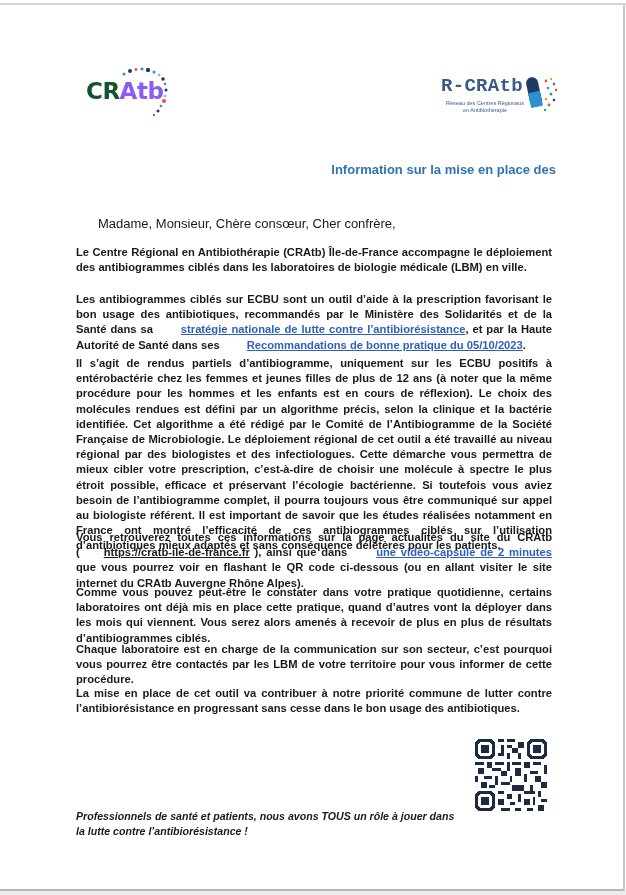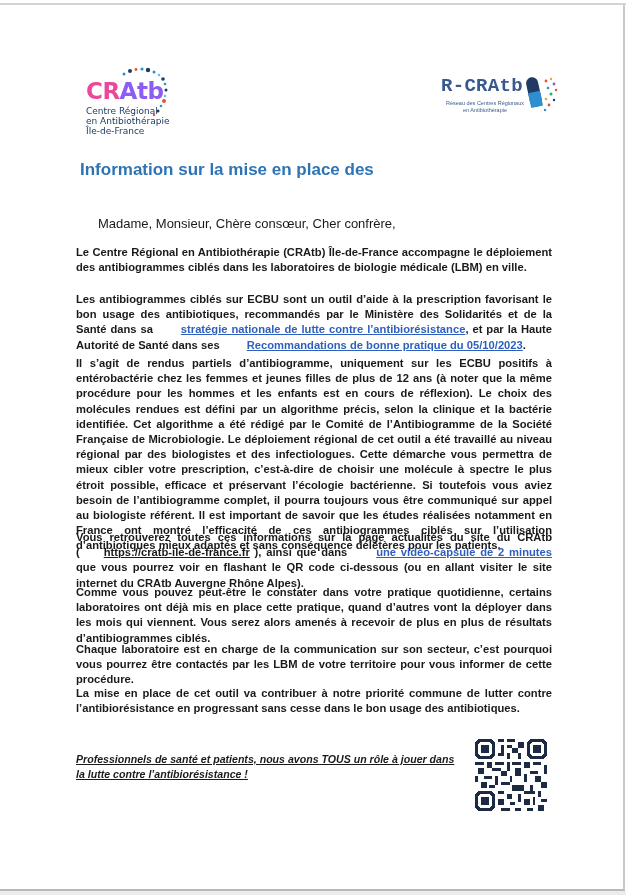--- a/index.html
+++ b/index.html
@@ -18,27 +18,27 @@
   .logo-left .word { position: absolute; left: 2px; top: 12px; font-weight: bold; font-size: 23px; letter-spacing: -0.5px; color: #1f3b63; font-family: "DejaVu Sans", sans-serif; }
   .logo-left .word span { color: #8b5cf6; }
   .logo-left .sub { position: absolute; left: 2px; top: 40px; font-size: 9px; line-height: 10px; color: #1f3b63; font-family: "DejaVu Sans", sans-serif; white-space: nowrap; }
   .logo-left svg { position: absolute; left: 0; top: 0; }
 
   .logo-right { position: absolute; left: 440px; top: 73px; width: 120px; height: 48px; }
   .logo-right .word { position: absolute; left: 1px; top: 2px; font-weight: bold; font-size: 19px; color: #3a5a8c; font-family: Liberation Mono, monospace; letter-spacing: 0.3px; }
   .logo-right .sub { position: absolute; left: 1px; top: 27px; font-size: 5.5px; line-height: 7px; color: #3a5a8c; text-align: center; width: 88px; }
   .logo-right svg { position: absolute; left: 86px; top: 0; }
 
-  .title { position: absolute; left: 80px; top: 162px; width: 476px; text-align: left; color: #2e74b5; font-weight: bold; font-size: 17px; line-height: 15px; font-family: "Liberation Sans", sans-serif; }
+  .title { position: absolute; left: 80px; top: 162px; width: 476px; text-align: right; color: #2e74b5; font-weight: bold; font-size: 13px; line-height: 15px; font-family: "Liberation Sans", sans-serif; }
 
   .body-text { position: absolute; left: 76px; width: 476px; font-size: 11.2px; line-height: 15.2px; color: #1a1a1a; text-align: justify; font-weight: bold; }
   .greeting { position: absolute; left: 98px; top: 216px; font-size: 13px; color: #1a1a1a; }
   a.link { color: #2e5fbf; text-decoration: underline; margin-left: 24px; }
 
-  .closing { position: absolute; left: 76px; top: 752px; width: 380px; font-style: italic; font-weight: bold; font-size: 10.6px; line-height: 15px; color: #1a1a1a; text-decoration: underline; }
+  .closing { position: absolute; left: 76px; top: 809px; width: 380px; font-style: italic; font-weight: bold; font-size: 10.6px; line-height: 15px; color: #1a1a1a; }
   .qr { position: absolute; left: 475px; top: 739px; width: 72px; height: 72px; }
 </style>
 </head>
 <body>
 
 <div class="top-rule"></div>
 <div class="page"></div>
 <div class="bottom-strip"></div>
 
 <div class="logo-left">
@@ -52,26 +52,21 @@
     <circle cx="75" cy="9" r="1.3" fill="#7ab8e0"></circle>
     <circle cx="79" cy="13" r="1.8" fill="#1f3b63"></circle>
     <circle cx="81" cy="18" r="1.3" fill="#2d8fd0"></circle>
     <circle cx="82" cy="24" r="1.5" fill="#1f3b63"></circle>
     <circle cx="81" cy="30" r="1.3" fill="#7ab8e0"></circle>
     <circle cx="80" cy="35" r="2" fill="#e0533a"></circle>
     <circle cx="77" cy="40" r="1.3" fill="#2d8fd0"></circle>
     <circle cx="74" cy="45" r="1.5" fill="#1f3b63"></circle>
     <circle cx="70" cy="49" r="1.2" fill="#e0533a"></circle>
   </svg>
-  <div class="word"><span style="color:#ec4899">CR</span><span>Atb</span></div>
-  <div class="sub">
-    <div>Centre Régional</div>
-    <div>en Antibiothérapie</div>
-    <div>Île-de-France</div>
-  </div>
+  <div class="word"><span style="color:#14532d">CR</span><span>Atb</span></div>
 </div>
 
 <div class="logo-right">
   <div class="word">R-CRAtb</div>
   <div class="sub">
     <div>Réseau des Centres Régionaux</div>
     <div>en Antibiothérapie</div>
   </div>
   <svg width="36" height="46">
     <rect x="2" y="4" width="12" height="30" rx="6" fill="#1f3b63" transform="rotate(-12 8 19)"></rect>

